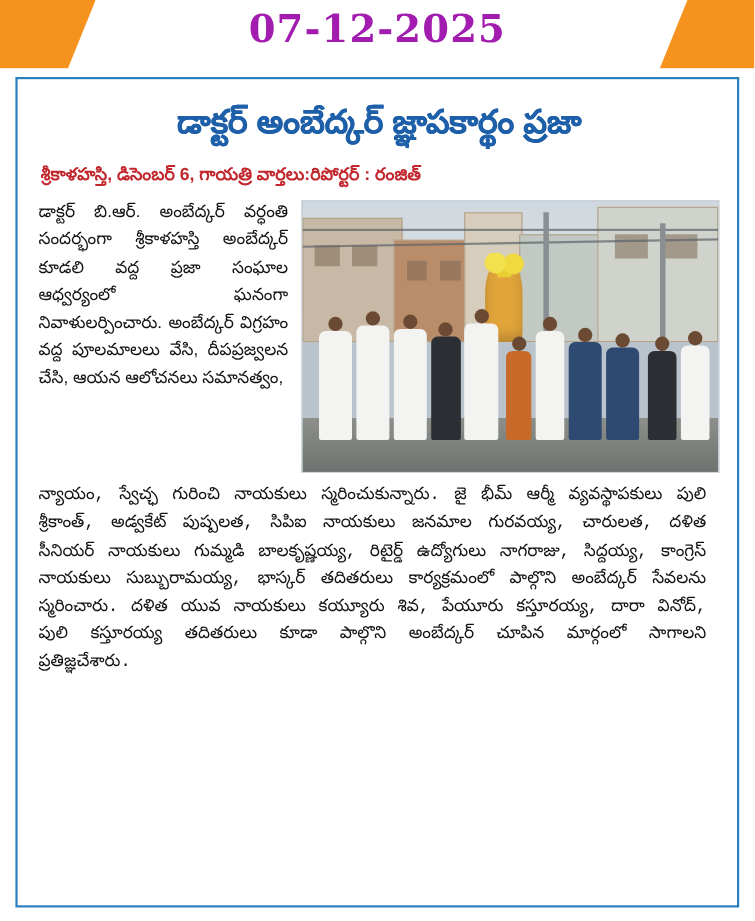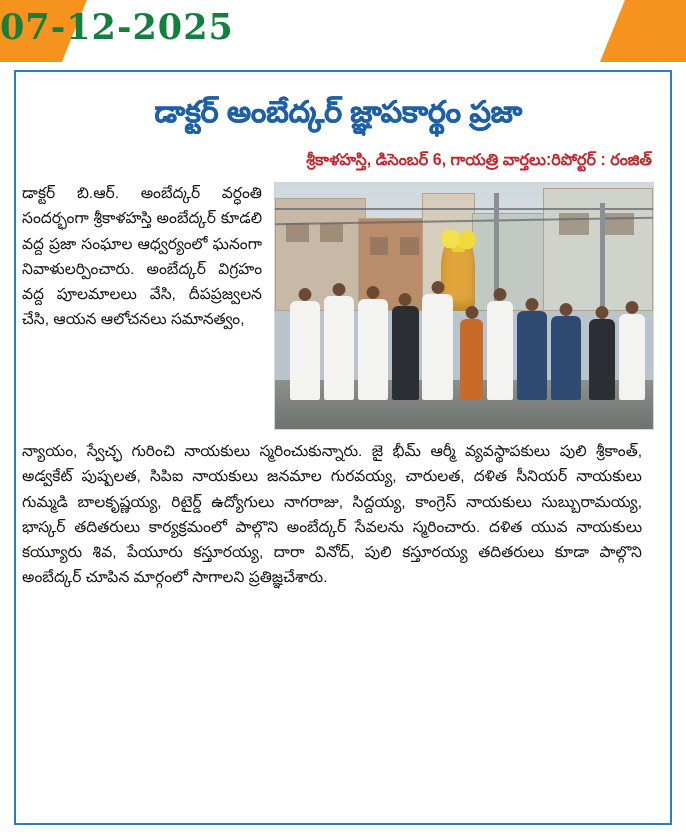--- a/index.html
+++ b/index.html
@@ -42,40 +42,41 @@
   .date-banner .wedge-r {
     position: absolute;
     right: 74px; top: -4px;
     width: 70px; height: 72px;
     background: #ffffff;
     transform: skewX(-22deg);
   }
   .date-text {
     position: absolute;
     left: 0; right: 0; top: 6px;
+    text-align: center;
     font-family: "DejaVu Serif", serif;
     font-weight: bold;
     font-size: 35px;
     letter-spacing: 1px;
-    color: #15803d;
+    color: #a21caf;
     z-index: 4;
   }
 
   
   .frame {
     position: absolute;
     left: 14px; top: 70px;
     width: 658px; height: 755px;
     border: 2px solid #2a7fbf;
     background: #ffffff;
   }
   .frame-inner {
     position: absolute;
     left: 0; top: 0; right: 0; bottom: 0;
-    padding: 14px 16px 10px 6px;
+    padding: 14px 16px 10px 19px;
   }
 
   
   .headline {
     color: #1d5fa8;
     text-align: center;
     font-family: "Liberation Sans", sans-serif;
     font-weight: bold;
     font-size: 30px;
     line-height: 1.45;
@@ -84,21 +85,21 @@
     text-shadow: 0.5px 0 0 #1d5fa8;
   }
 
   
   .dateline {
     color: #c1272d;
     font-weight: bold;
     font-size: 16px;
     line-height: 1.3;
     margin: 16px 2px 10px 2px;
-    text-align: right;
+    text-align: left;
   }
 
   
   .body-wrap {
     font-size: 15.5px;
     color: #111111;
     line-height: 1.62;
     text-align: justify;
   }
   .photo {
@@ -112,20 +113,21 @@
     border: 1px solid #cfd6dc;
   }
   .col-para {
     text-align: justify;
     margin: 0;
   }
   .rest-para {
     clear: both;
     margin: 6px 12px 0 0;
     text-align: justify;
+    font-family: Liberation Mono, monospace;
   }
 
   
   .ph-sky {
     position: absolute; left:0; top:0; width:100%; height:52%;
     background: linear-gradient(#cfd8de, #e3e8ea);
   }
   .ph-ground {
     position: absolute; left:0; bottom:0; width:100%; height:20%;
     background: linear-gradient(#8c8f8a, #6f7370);

